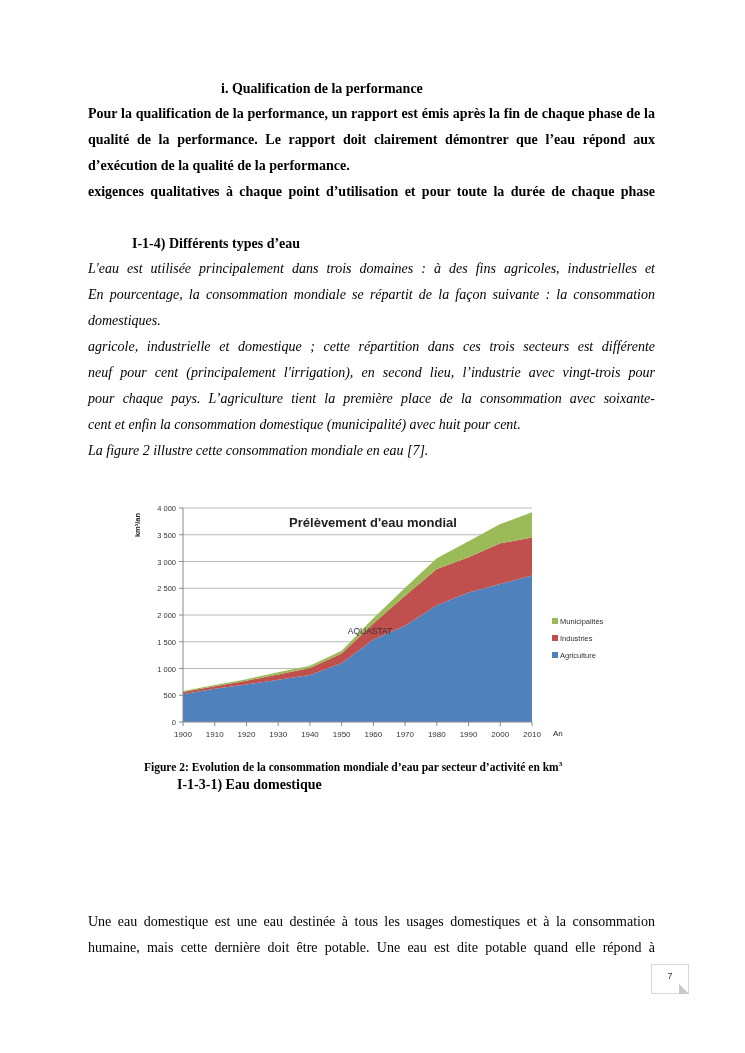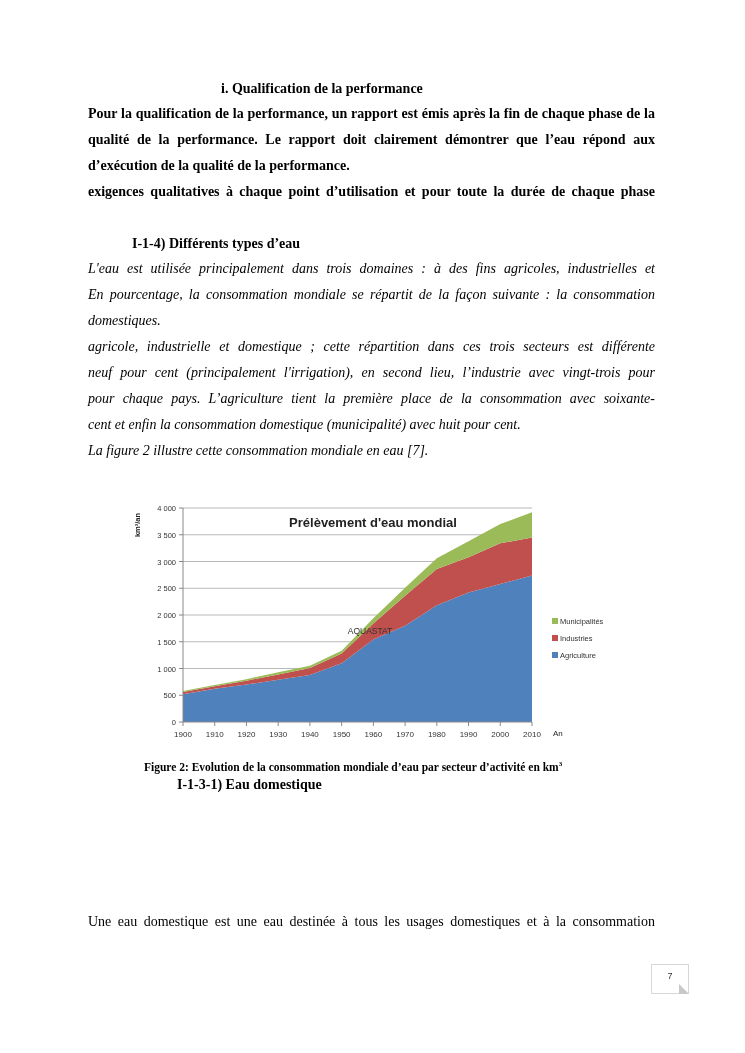--- a/index.html
+++ b/index.html
@@ -130,19 +130,20 @@
     </svg>
   </div>
 
   <div class="caption">
     <span>Figure 2: Evolution de la consommation mondiale d’eau par secteur d’activité en km</span><sup>3</sup>
   </div>
 
   <div class="h" style="left:177px; top:777px;">I-1-3-1) Eau domestique</div>
   <div class="p" style="top:886px;margin-top:23px;">
     <span class="line">Une eau domestique est une eau destinée à tous les usages domestiques et à la consommation</span>
+    <span class="line">humaine, mais cette dernière doit être potable. Une eau est dite potable quand elle répond à</span>
   </div>
 
   <div class="pagenum">
     <span>7</span>
     <span class="fold"></span>
   </div>
 </div>
 
 </body></html>

